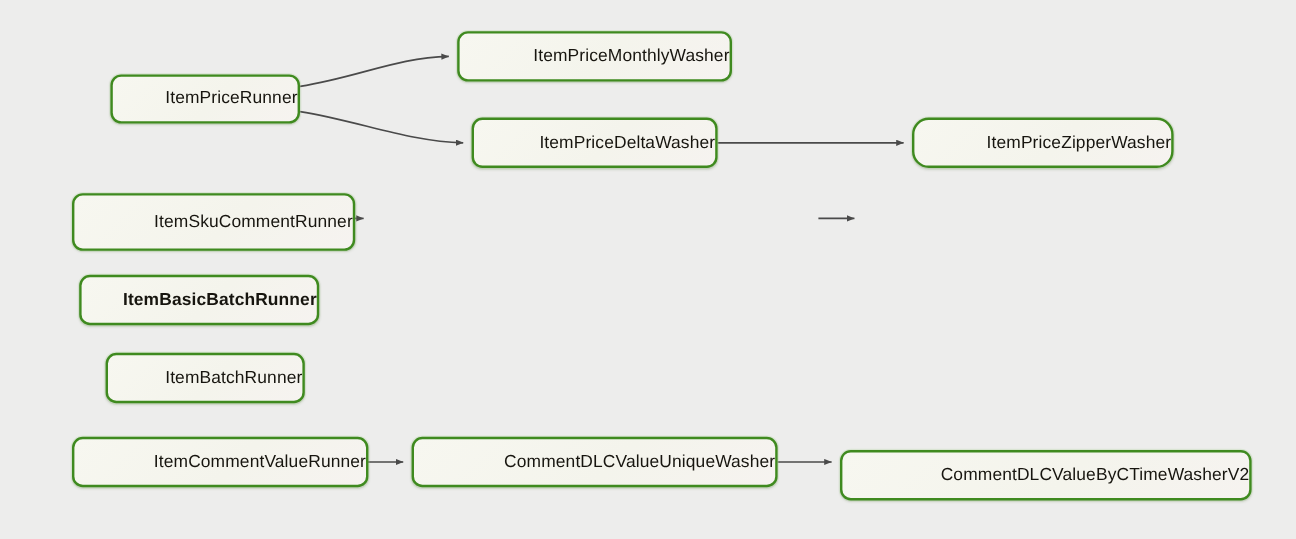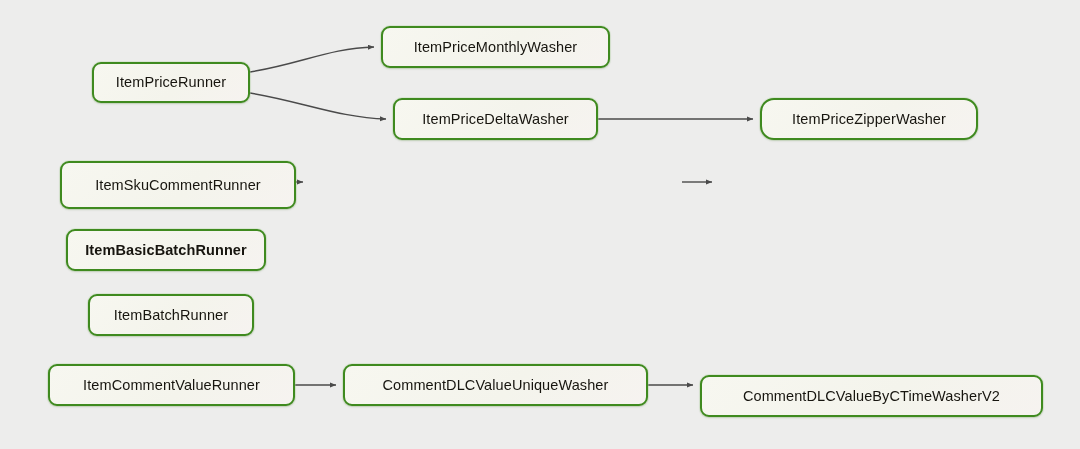--- a/index.html
+++ b/index.html
@@ -25,21 +25,21 @@
   }
   .node {
     position: absolute;
     box-sizing: border-box;
     border: 2.5px solid #3f8a1f;
     border-radius: 9px;
     background: #f6f6ef;
     background-image: linear-gradient(135deg, #f7f7f0 0%, #f4f4ec 55%, #f6f3f0 100%);
     display: flex;
     align-items: center;
-    justify-content: center;
+    justify-content: flex-end;
     box-shadow: 0 1px 2px rgba(60,90,40,0.18), 0 0 0 1px rgba(190,220,175,0.35);
     z-index: 2;
   }
   .node-label {
     font-size: 14.5px;
     line-height: 1;
     color: #17150f;
     letter-spacing: 0.1px;
     white-space: nowrap;
     font-family: "Liberation Sans", sans-serif;
@@ -103,21 +103,21 @@
 
 
   <div class="node" style="left:66px;top:229px;width:200px;height:42px;font-weight:bold;">
     <span class="node-label">ItemBasicBatchRunner</span>
   </div>
 
   <div class="node" style="left:88px;top:294px;width:166px;height:42px;">
     <span class="node-label">ItemBatchRunner</span>
   </div>
 
-  <div class="node" style="left:48px;top:364px;width:247px;height:42px;">
+  <div class="node" style="left:60px;top:364px;width:247px;height:42px;">
     <span class="node-label">ItemCommentValueRunner</span>
   </div>
 
   <div class="node" style="left:343px;top:364px;width:305px;height:42px;">
     <span class="node-label">CommentDLCValueUniqueWasher</span>
   </div>
 
   <div class="node" style="left:700px;top:364px;width:343px;height:42px;margin-top:11px;">
     <span class="node-label">CommentDLCValueByCTimeWasherV2</span>
   </div>

